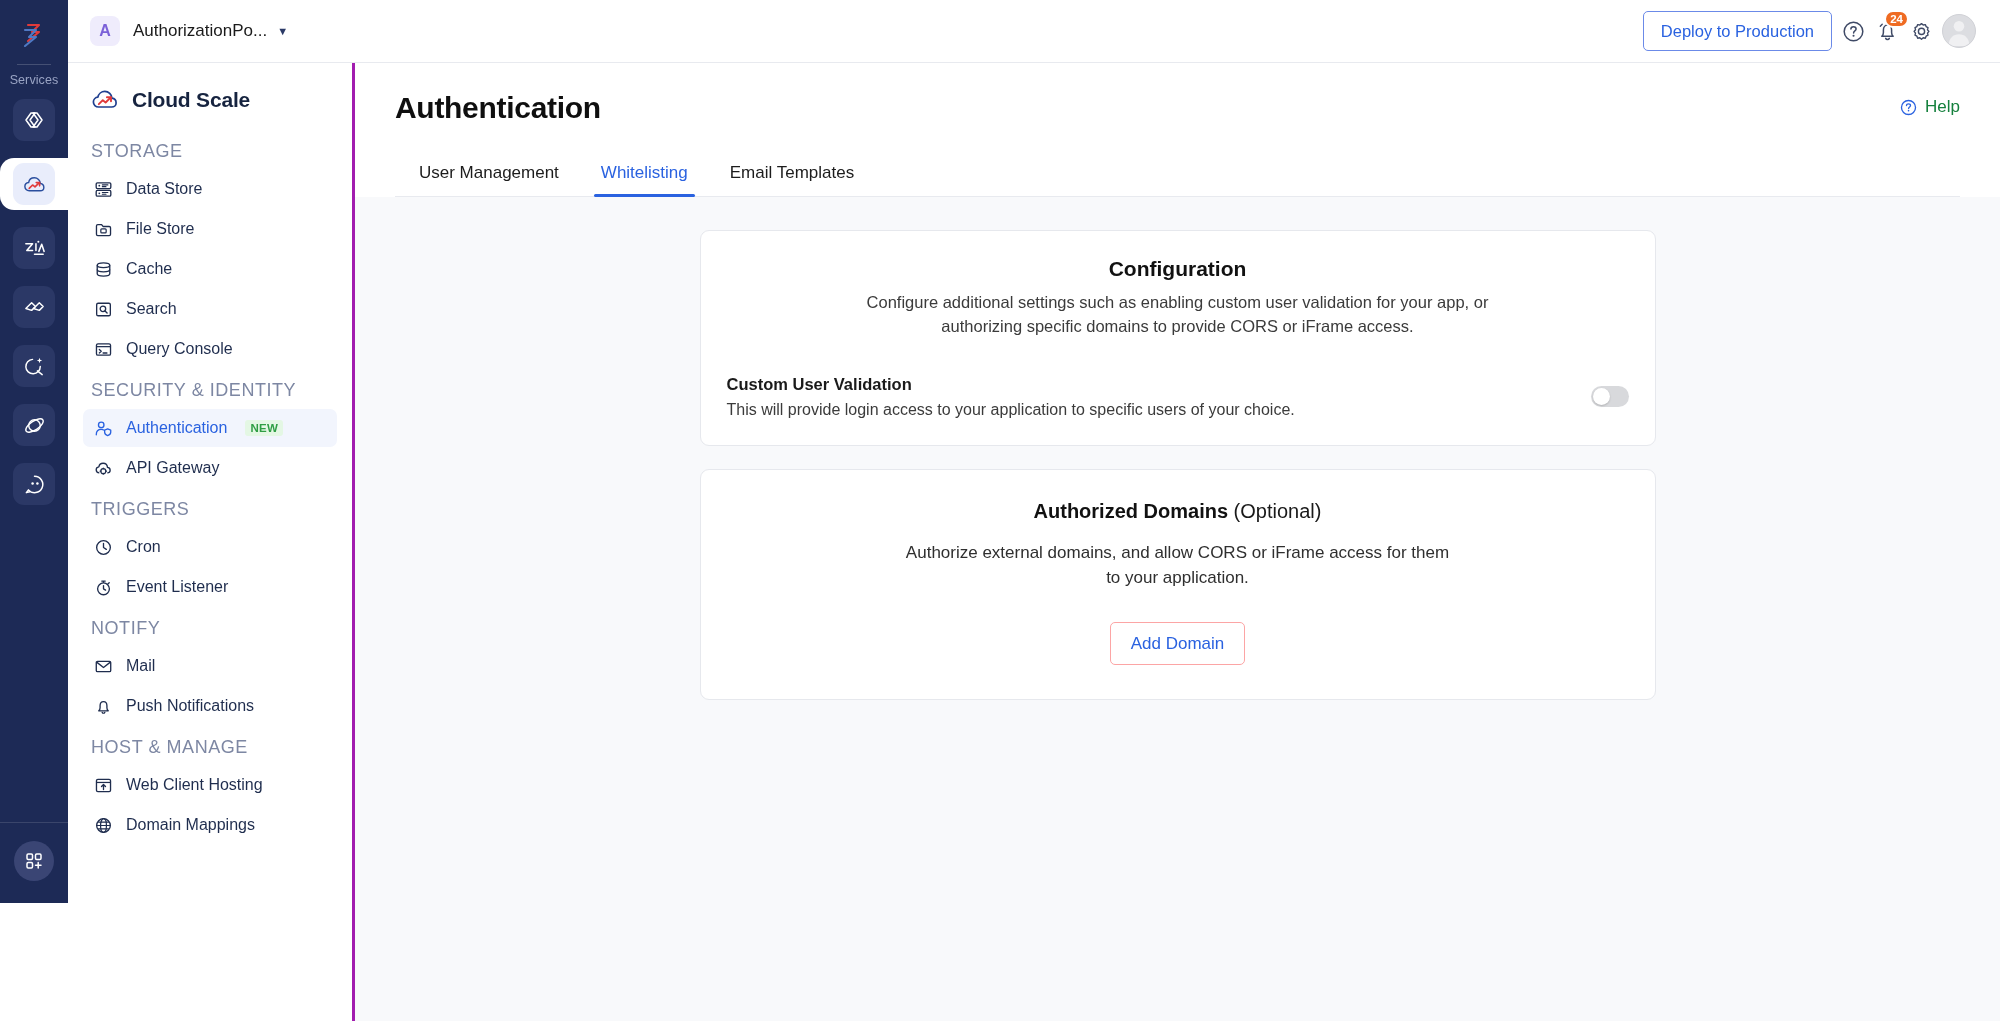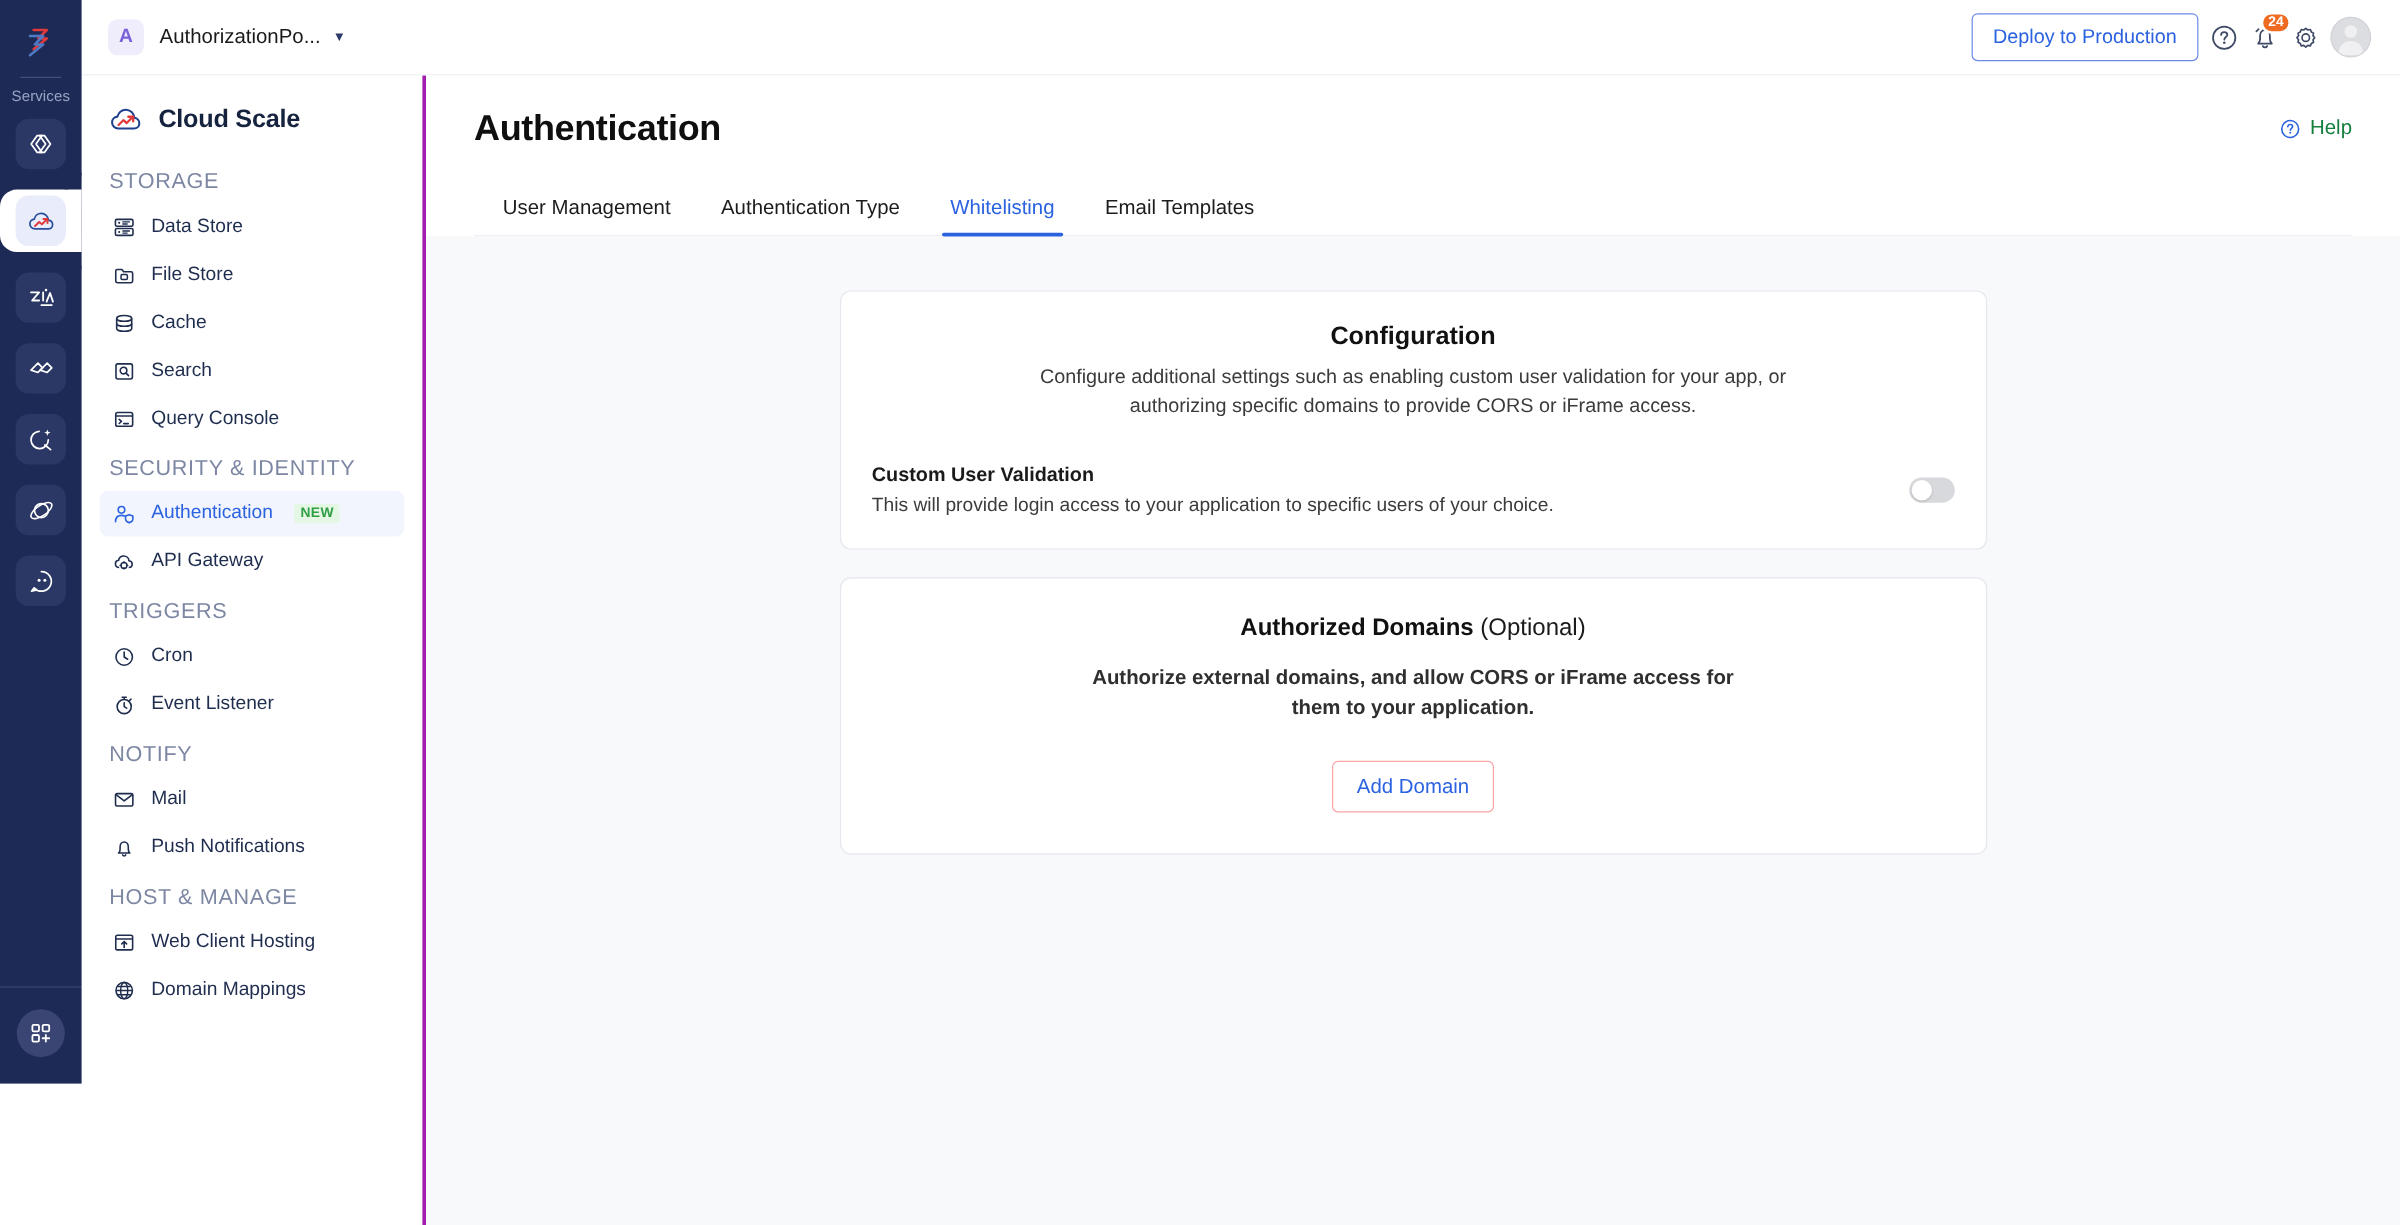--- a/index.html
+++ b/index.html
@@ -133,21 +133,21 @@
   .tab {
     font-size: 17px; color: #1c1c1c; padding: 10px 21px 13px 21px;
     cursor:pointer; position:relative; white-space:nowrap;
   }
   .tab.active { color: #2a62e0; }
   .tab.active::after {
     content:""; position:absolute; left: 14px; right: 14px; bottom:-1px; height: 3px; background:#2a62e0; border-radius:2px;
   }
   .panel { flex:1; background:#f8f9fb; padding: 33px 0 0 0; overflow-y:auto; }
   .card {
-    width: 956px; margin: 12px auto 23px auto; background:#ffffff;
+    width: 956px; margin: 0 auto 23px auto; background:#ffffff;
     border: 1px solid #e6e8ed; border-radius: 9px;
   }
   .card-inner { padding: 26px 26px 26px 26px; }
   .card-title { font-size: 21px; font-weight: 700; color:#111; text-align:center; }
   .card-sub {
     font-size: 16.5px; color:#3b3b3b; text-align:center; margin-top: 10px;
     line-height: 1.45; max-width: 700px; margin-left:auto; margin-right:auto;
   }
   .setting-row { display:flex; align-items:center; margin-top: 36px; }
   .setting-texts { flex:1; }
@@ -159,21 +159,21 @@
   }
   .toggle .knob {
     position:absolute; top: 2px; left: 2px; width: 17px; height: 17px;
     border-radius:50%; background:#fff; box-shadow: 0 1px 2px rgba(0,0,0,.18);
   }
   .card2-title { font-size: 20px; text-align:center; color:#111; }
   .card2-title b { font-weight: 700; }
   .card2-title span { font-weight: 400; color:#1a1a1a;}
   .card2-sub {
     font-size: 17px; color:#2f2f2f; text-align:center; margin-top: 17px; line-height:1.5;
-    max-width: 560px; margin-left:auto; margin-right:auto;font-weight:bold;
+    max-width: 560px; margin-left:auto; margin-right:auto;
   }
   .add-domain-wrap { display:flex; justify-content:center; margin-top: 31px; }
   .add-domain {
     border: 1px solid #fca5a5; color:#2a62e0; background:#fff; border-radius:5px;
     padding: 12px 20px; font-size: 17px; font-family:inherit; cursor:pointer; line-height:1;
   }
   .help-circle { width:19px; height:19px; }
 </style>
 </head>
 <body>
@@ -490,21 +490,20 @@
                   <path d="M7.9 8 C7.9 6.8 8.9 6.1 10 6.1 C11.2 6.1 12.1 6.8 12.1 7.9 C12.1 9.4 10.1 9.4 10.1 11" stroke="#2a62e0" stroke-width="1.4" stroke-linecap="round"></path>
                   <circle cx="10.05" cy="13.3" r=".85" fill="#2a62e0"></circle>
                 </svg>
               </span>
               <span>Help</span>
             </div>
           </div>
 
           <div class="tabs">
             <div class="tab">User Management</div>
-            <div class="tab">Authentication Type</div>
             <div class="tab active">Whitelisting</div>
             <div class="tab">Email Templates</div>
           </div>
         </div>
 
         <div class="panel">
 
           <div class="card">
             <div class="card-inner">
               <div class="card-title">Configuration</div>

